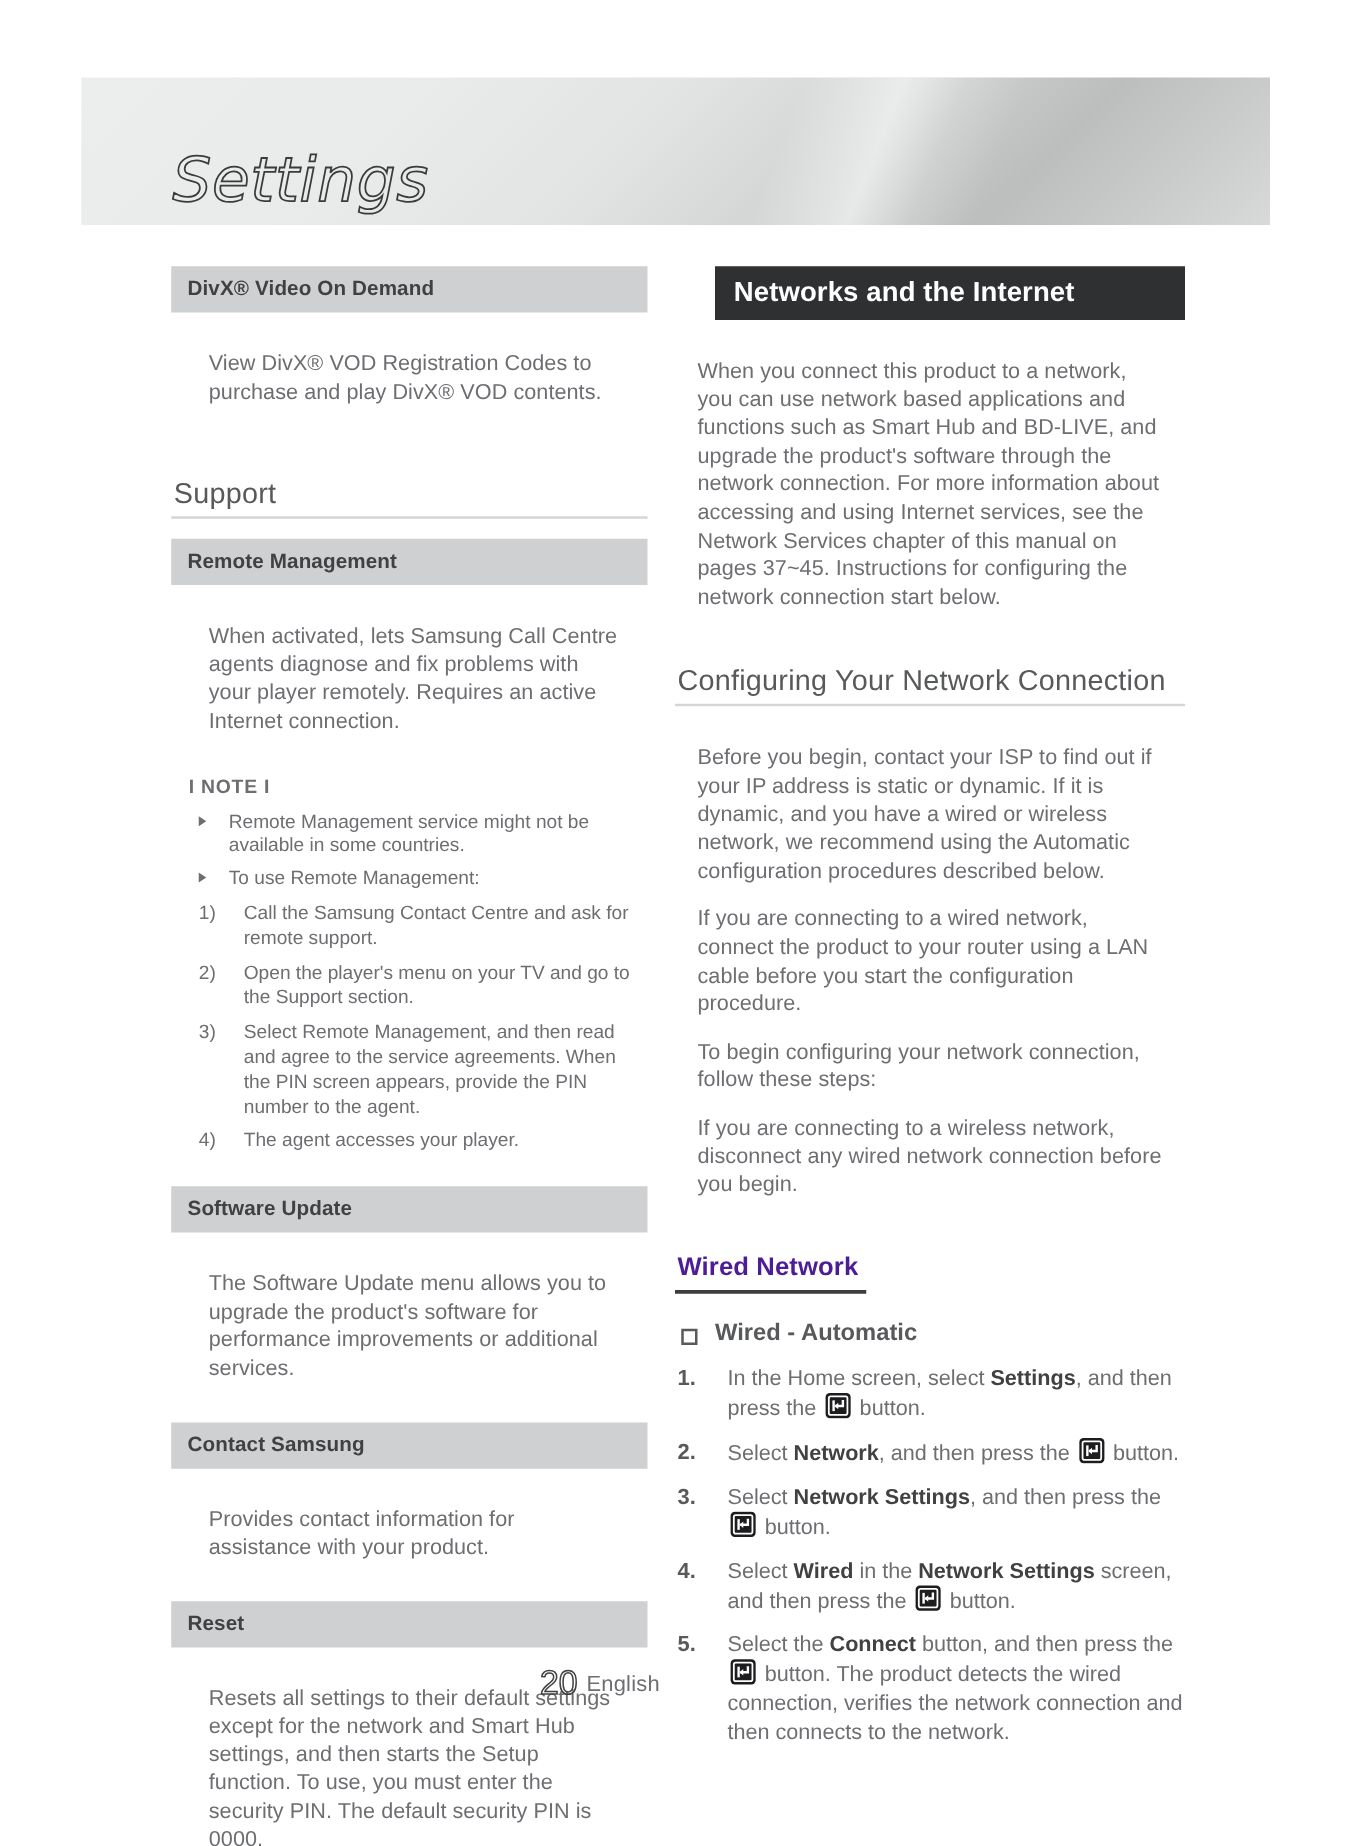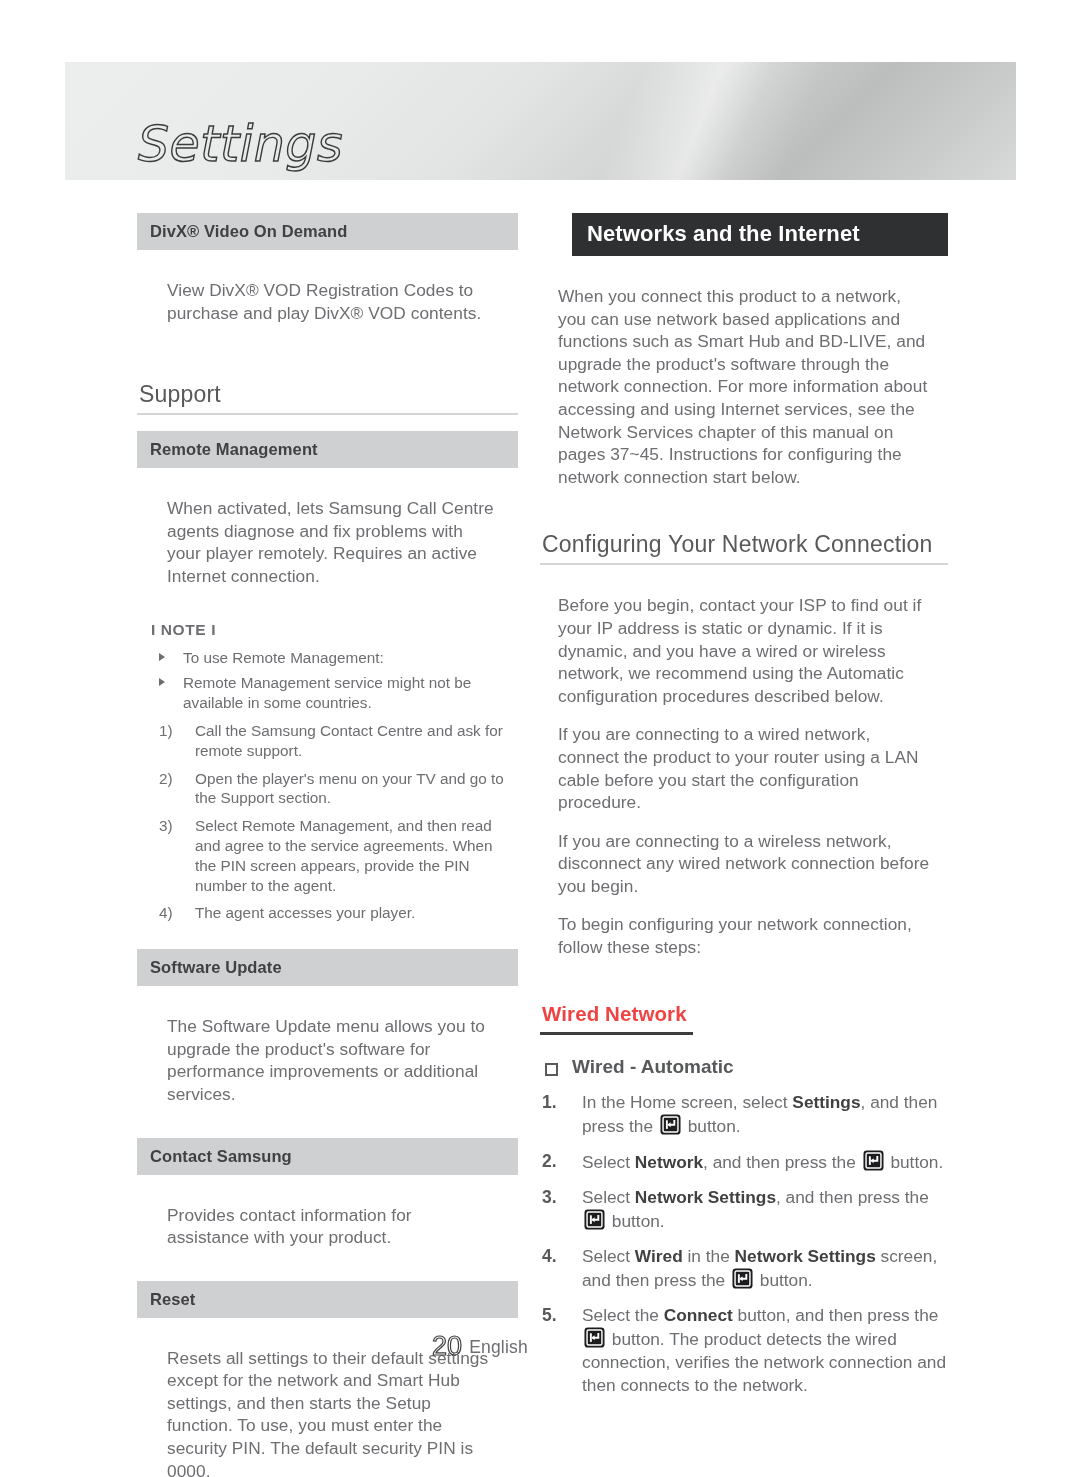--- a/index.html
+++ b/index.html
@@ -101,21 +101,21 @@
     padding:0 0 5px 2px;
     letter-spacing:0.2px;
   }
   h2.sec.rule{ border-bottom:2.5px solid #d4d5d6; }
 
   h3.sub{
     margin:0;
     font-size:20.5px;
     line-height:26px;
     font-weight:bold;
-    color:#ef4444;
+    color:#4c1d95;
     padding:0 0 5px 2px;
     letter-spacing:0.1px;
   }
   h3.sub.rule-dark{
     display:inline-block;
     border-bottom:3px solid #3c3d3f;
     padding-right:6px;
   }
 
   
@@ -246,25 +246,25 @@
     <div class="gap-s"></div>
 
     <div class="subbar">Remote Management</div>
     <p class="body">When activated, lets Samsung Call Centre agents diagnose and fix problems with your player remotely. Requires an active Internet connection.</p>
 
     <div class="note-title">I NOTE I</div>
 
     <ul class="notes">
       <li>
         <span class="tri"></span>
+        <span>Remote Management service might not be available in some countries.</span>
+      </li>
+      <li>
+        <span class="tri"></span>
         <span>To use Remote Management:</span>
-      </li>
-      <li>
-        <span class="tri"></span>
-        <span>Remote Management service might not be available in some countries.</span>
       </li>
     </ul>
 
     <ol class="steps">
       <li>
         <span class="num">1)</span>
         <span>Call the Samsung Contact Centre and ask for remote support.</span>
       </li>
       <li>
         <span class="num">2)</span>
@@ -300,22 +300,22 @@
 
     <div class="darkbar">Networks and the Internet</div>
     <p class="body rt">When you connect this product to a network, you can use network based applications and functions such as Smart Hub and BD-LIVE, and upgrade the product's software through the network connection. For more information about accessing and using Internet services, see the Network Services chapter of this manual on pages 37~45. Instructions for configuring the network connection start below.</p>
 
     <div class="gap-m"></div>
 
     <h2 class="sec rule">Configuring Your Network Connection</h2>
 
     <p class="body rt">Before you begin, contact your ISP to find out if your IP address is static or dynamic. If it is dynamic, and you have a wired or wireless network, we recommend using the Automatic configuration procedures described below.</p>
     <p class="body rt" style="padding-top:0">If you are connecting to a wired network, connect the product to your router using a LAN cable before you start the configuration procedure.</p>
+    <p class="body rt" style="padding-top:0">To begin configuring your network connection, follow these steps:</p>
     <p class="body rt" style="padding-top:0">If you are connecting to a wireless network, disconnect any wired network connection before you begin.</p>
-    <p class="body rt" style="padding-top:0">To begin configuring your network connection, follow these steps:</p>
 
     <div class="gap-m"></div>
 
     <h3 class="sub rule-dark">Wired Network</h3>
 
     <div class="bullet-head">
       <span class="sq"></span>
       <span>Wired - Automatic</span>
     </div>
 

